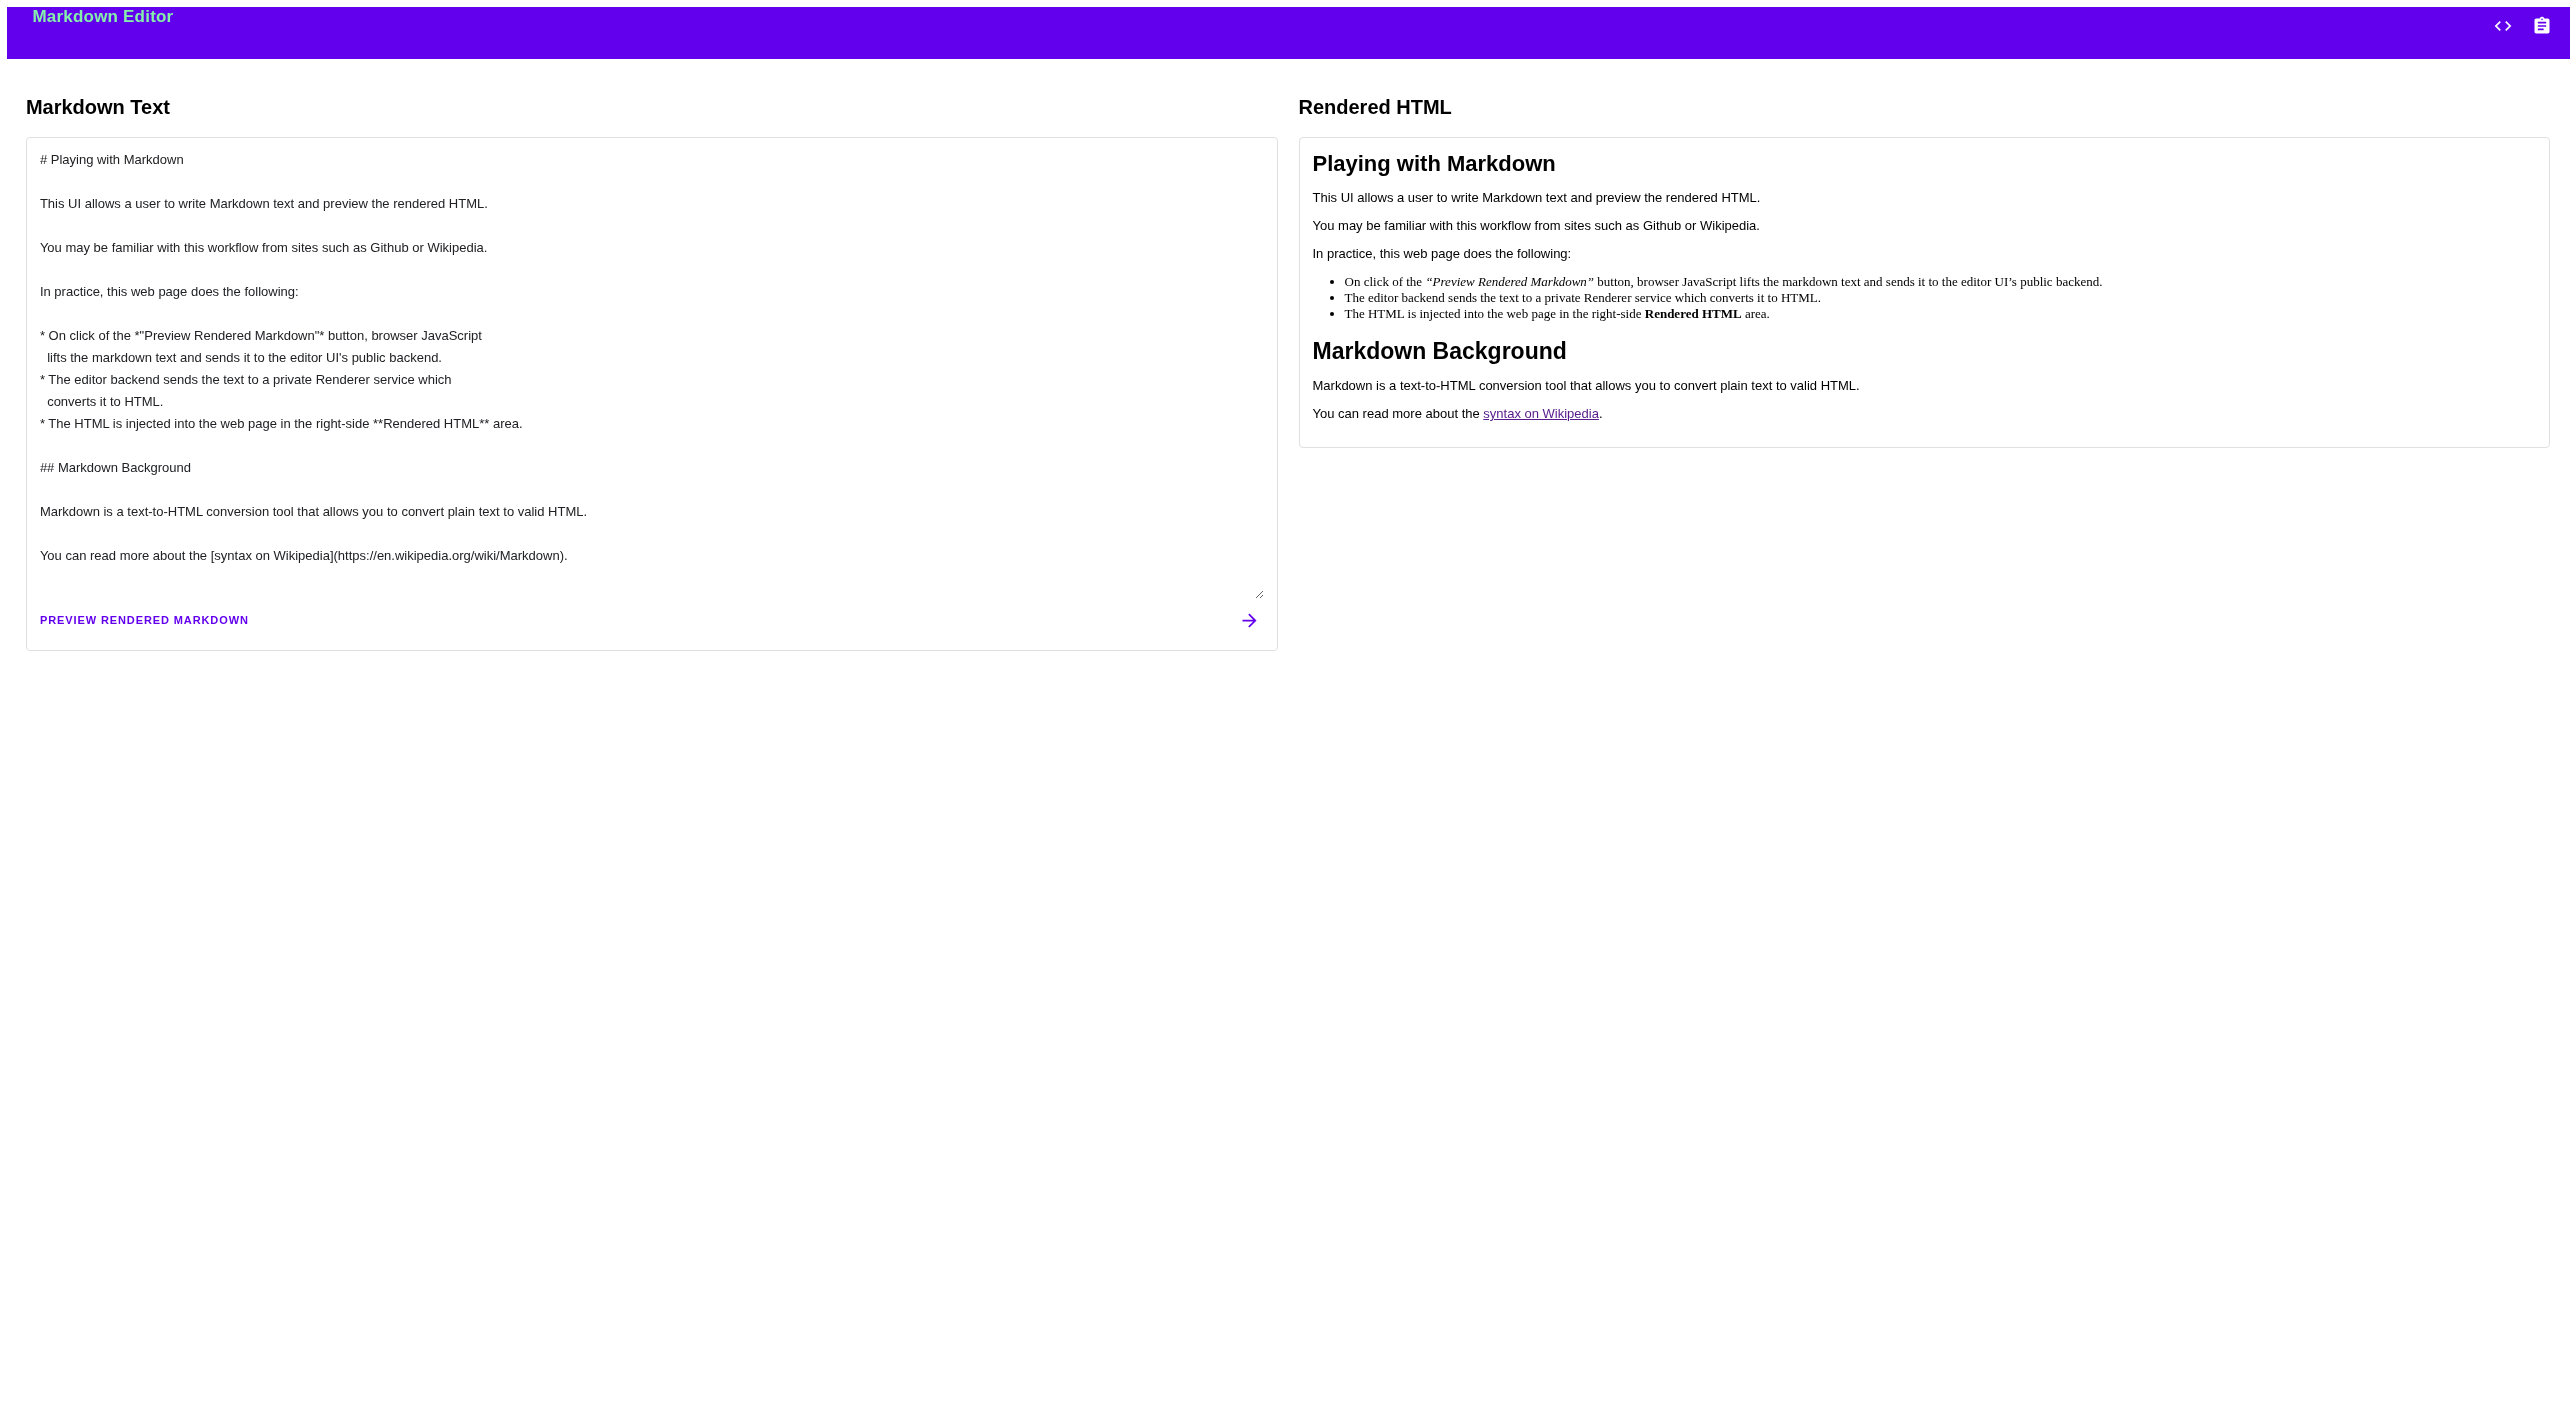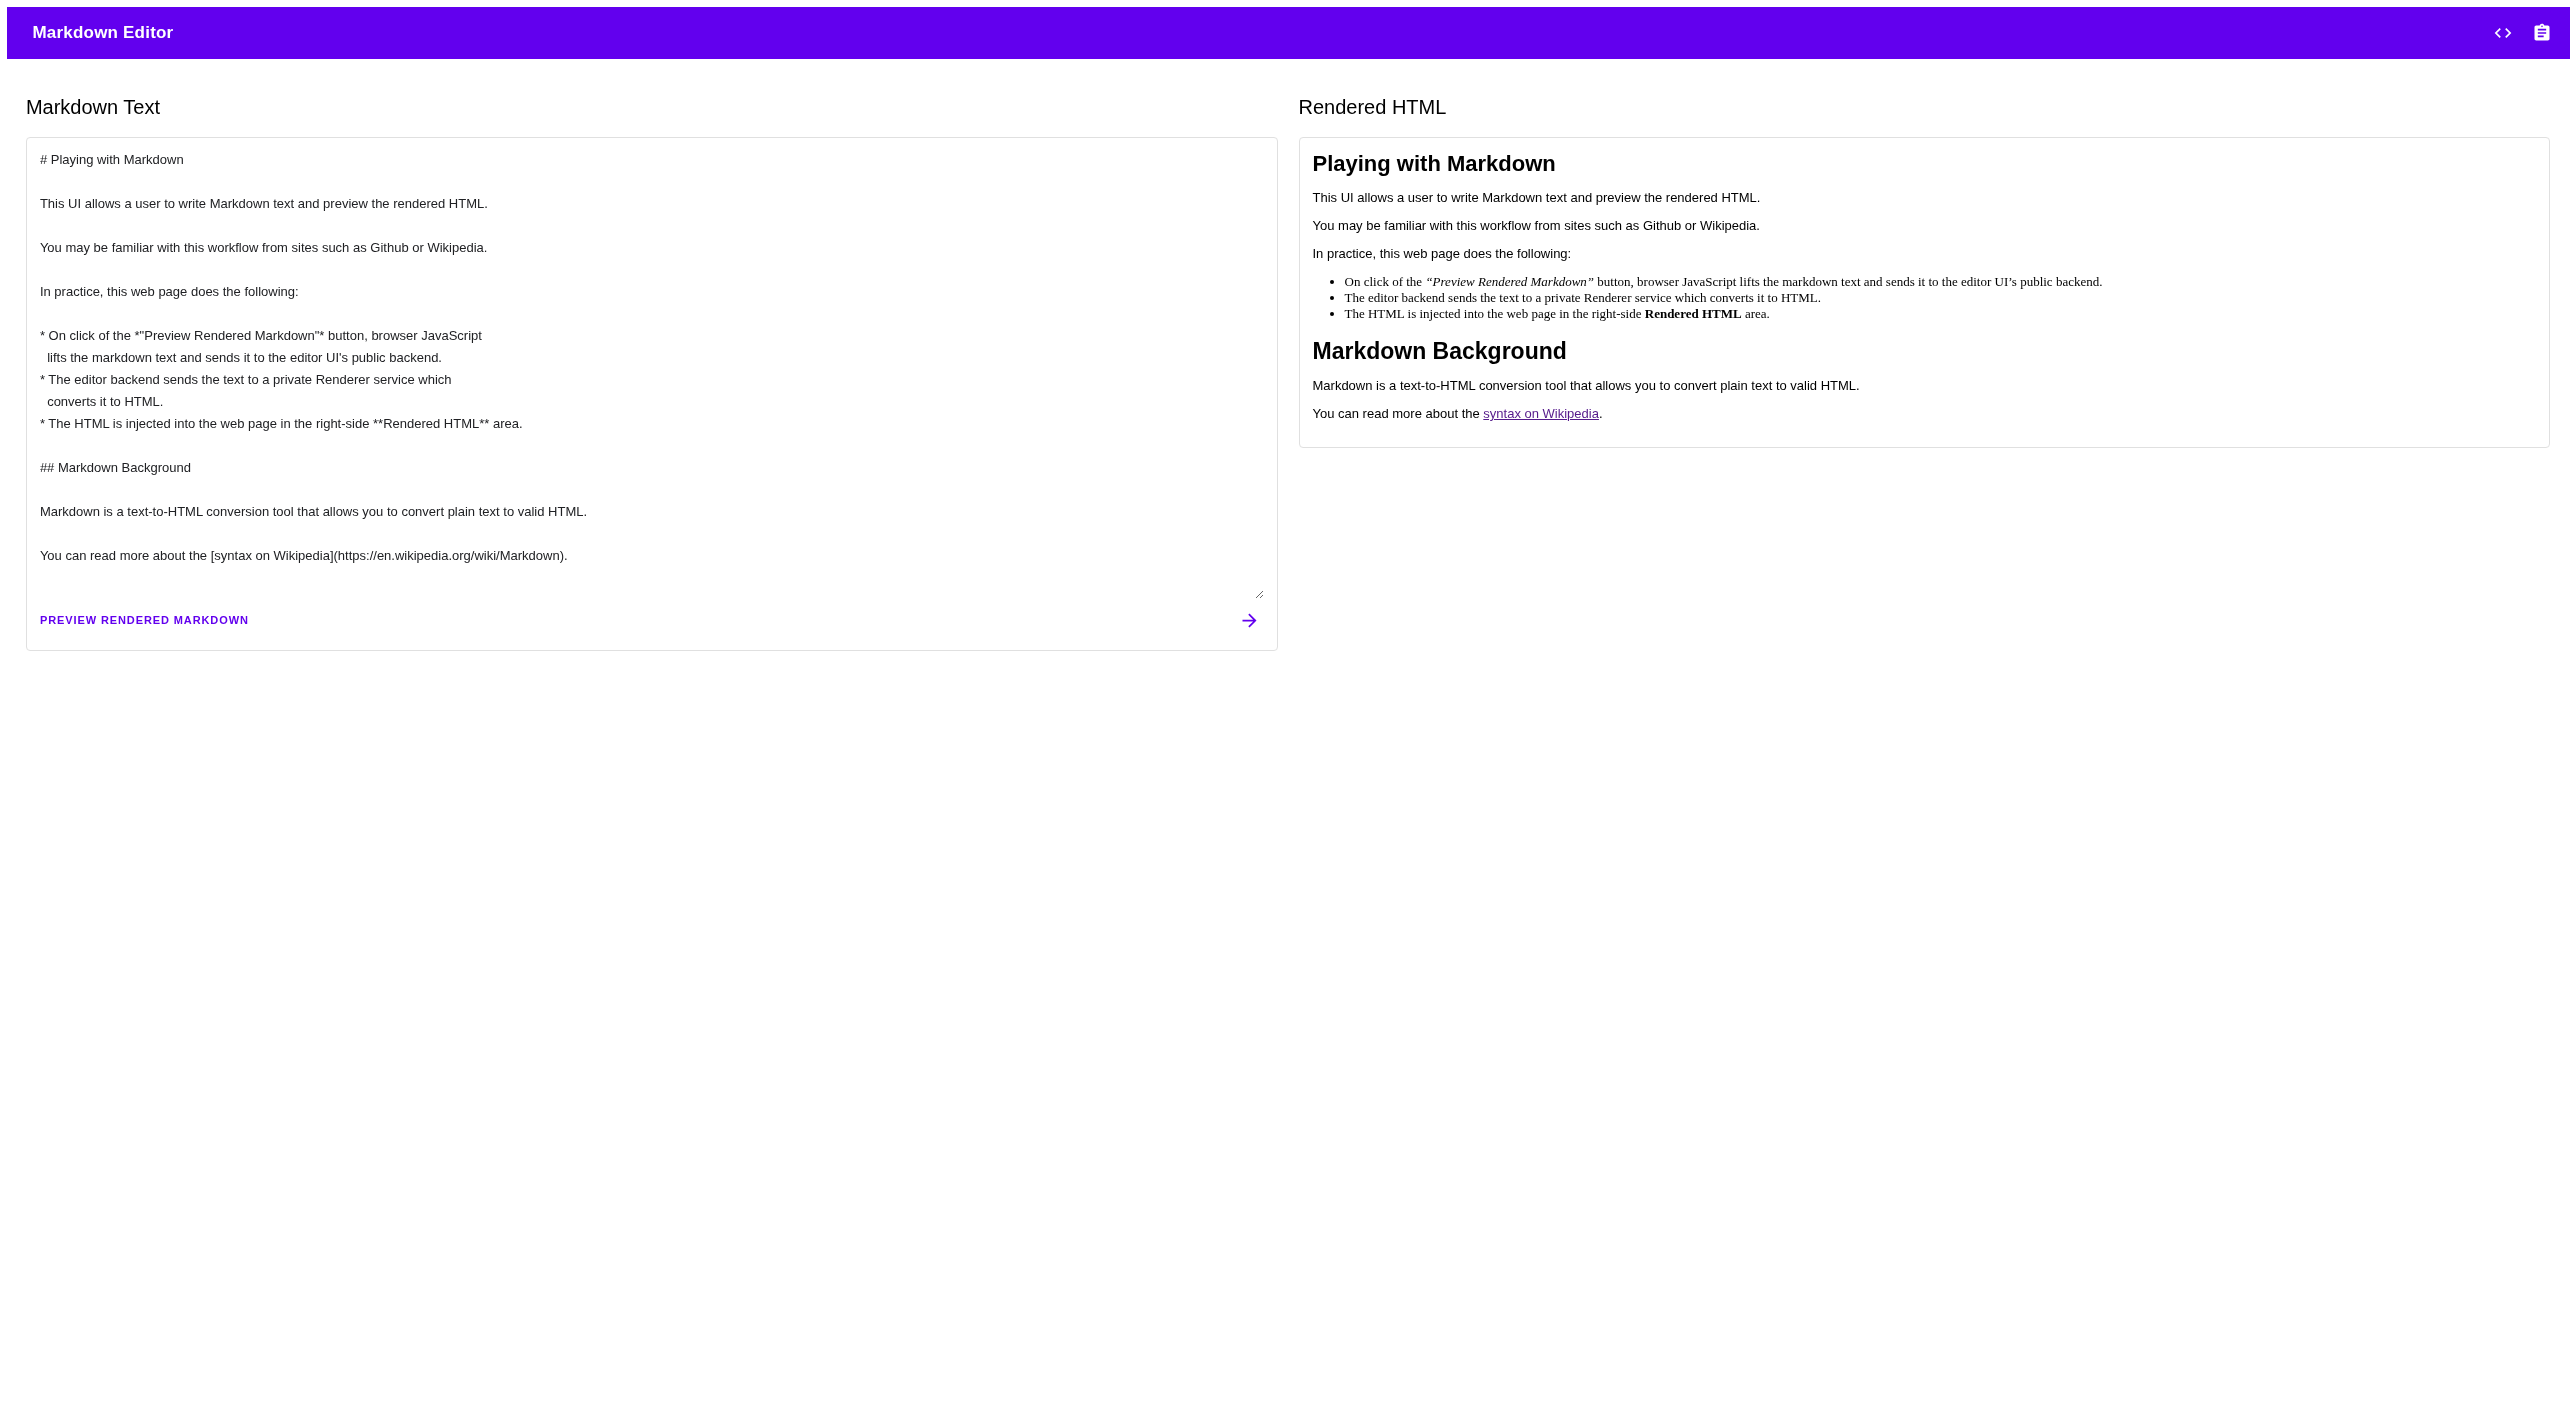--- a/index.html
+++ b/index.html
@@ -7,23 +7,22 @@
   body {
     margin: 6.5px;
     font-family: "Liberation Sans", sans-serif;
     color: #000000;
   }
 
   
   .appbar {
     height: 52px;
     background: #6200EE;
-    color: #ffffff;
-    display: flex;
-    align-items: center;
+    color: #86efac;
+    display: flex;
     padding: 0 8px 0 26px;
   }
   .appbar-title {
     font-size: 17px;
     font-weight: 600;
     letter-spacing: 0.2px;
     flex: 1 1 auto;
   }
   .icon-btn {
     width: 39px;
@@ -42,21 +41,21 @@
   
   main {
     padding: 0 19.4px;
     display: grid;
     grid-template-columns: 1fr 1fr;
     column-gap: 21px;
     align-items: stretch;
   }
   .panel-heading {
     font-size: 20px;
-    font-weight: 400;
+    font-weight: 700;
     margin: 37px 0 18.6px 0;
     color: #000000;
   }
   .card {
     border: 0.8px solid #e0e0e0;
     border-radius: 4px;
     background: #ffffff;
   }
 
   

